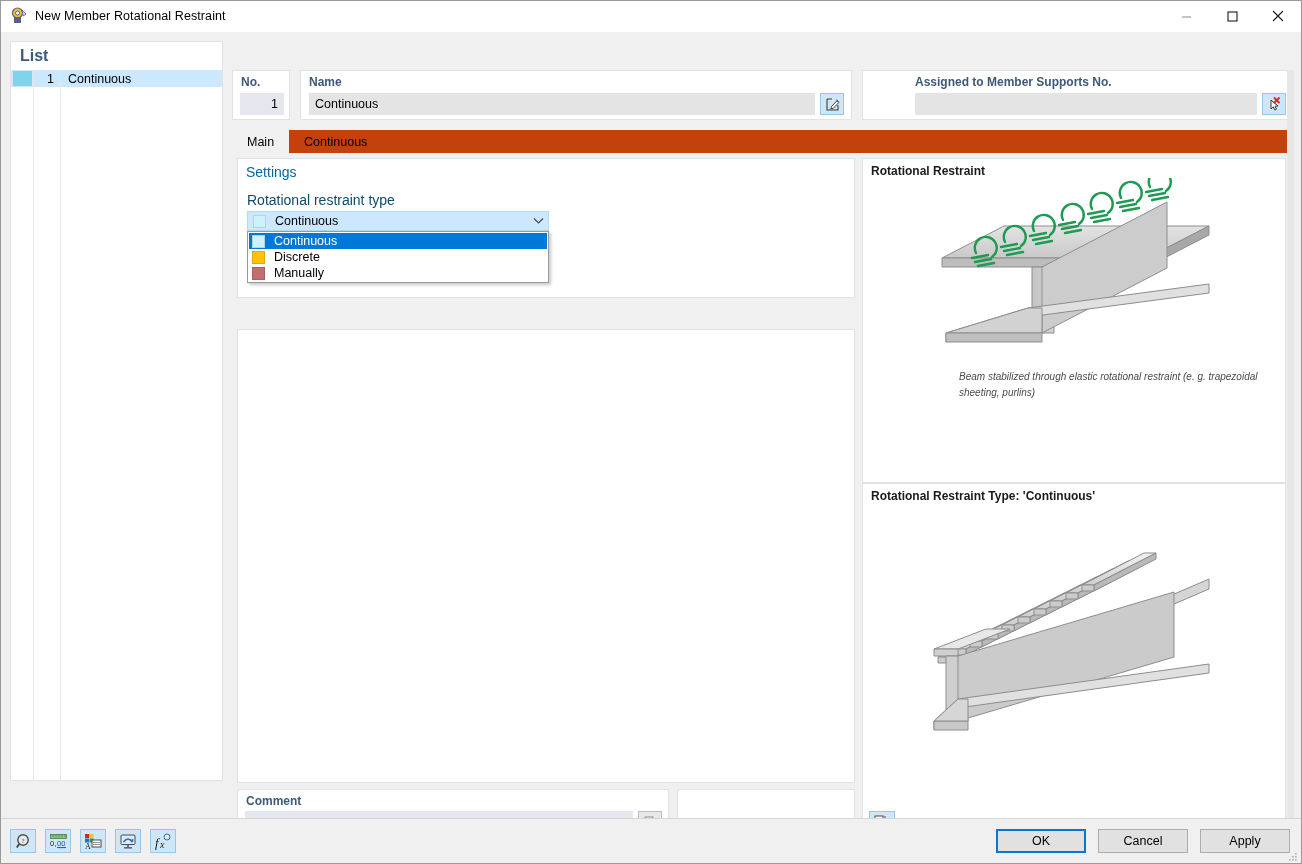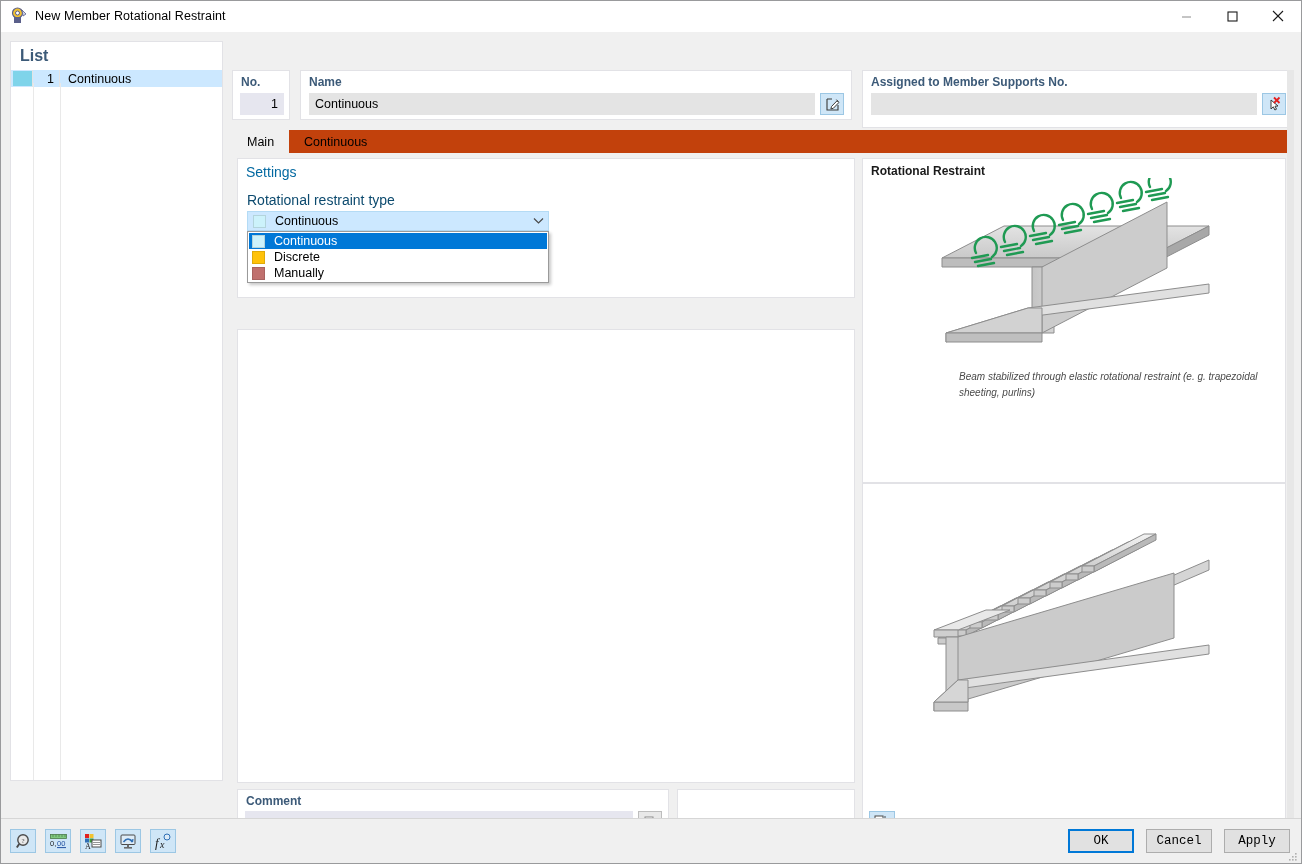--- a/index.html
+++ b/index.html
@@ -107,21 +107,21 @@
     box-sizing: border-box;
     display: flex; align-items: center; justify-content: center;
     cursor: default;
   }
   .tbtn.plain { background: transparent; border: 1px solid transparent; }
   .tbtn.del { margin-left: 60px; }
 
   
   #no-panel { left: 231px; top: 38px; width: 58px; height: 50px; }
   #name-panel { left: 299px; top: 38px; width: 552px; height: 50px; }
-  #assign-panel { left: 861px; top: 38px; width: 432px; height: 58px; }
+  #assign-panel { left: 861px; top: 38px; width: 432px; height: 50px; padding-left: 44px; }
 
   .field-label {
     font-size: 12px; font-weight: bold; color: #3c5a78;
     padding: 4px 0 0 8px;
   }
   .txtinput {
     background: #e4e4e4;
     border: none;
     height: 22px;
     font-family: "Liberation Sans", sans-serif;
@@ -277,26 +277,26 @@
   .fbtn {
     width: 26px; height: 24px;
     margin-right: 9px;
     background: #cfe6f7; border: 1px solid #9cc7e4;
     box-sizing: border-box;
     display: flex; align-items: center; justify-content: center;
     cursor: default;
   }
   .dlg-btns { margin-left: auto; display: flex; margin-right: 11px; }
   .dlg-btn {
-    width: 66px; height: 24px;
+    width: 90px; height: 24px;
     background: #e1e1e1;
     border: 1px solid #adadad;
     box-sizing: border-box;
     font-size: 12.5px;
-    font-family: Liberation Mono, monospace;
+    font-family: Liberation Sans, sans-serif;
     display: flex; align-items: center; justify-content: center;
     margin-left: 12px;
     cursor: default;
   }
   .dlg-btn.default { border: 2px solid #0078d7; }
   .grip {
     position: absolute; right: 3px; bottom: 2px;
     width: 10px; height: 10px;
   }
   .sep-v { width:1px; height:17px; background:#e4e4e4; }
@@ -545,20 +545,21 @@
               <path d="M52 75 a11 11 0 1 1 16 4"></path>
               <path d="M48 80 l16 -3 M51 84 l16 -3 M54 88 l16 -3"></path>
             </g>
           </g>
         </svg>
       </div>
       <div class="caption-text">Beam stabilized through elastic rotational restraint (e. g. trapezoidal sheeting, purlins)</div>
     </div>
 
     <div class="panel" id="img-panel-2">
+      <div class="img-cap">Rotational Restraint Type: 'Continuous'</div>
       <div class="img-stage" style="padding-top:36px">
         <svg width="300" height="200" viewBox="0 0 300 200">
           <defs>
             <linearGradient id="sh1" x1="0" y1="0" x2="0" y2="1">
               <stop offset="0" stop-color="#f2f2f2"></stop>
                 <stop offset="1" stop-color="#cfcfcf"></stop>
             </linearGradient>
           </defs>
 
           <polygon points="220,68 285,40 285,50 220,78" fill="#d5d5d5" stroke="#8d8d8d" stroke-width="1"></polygon>

